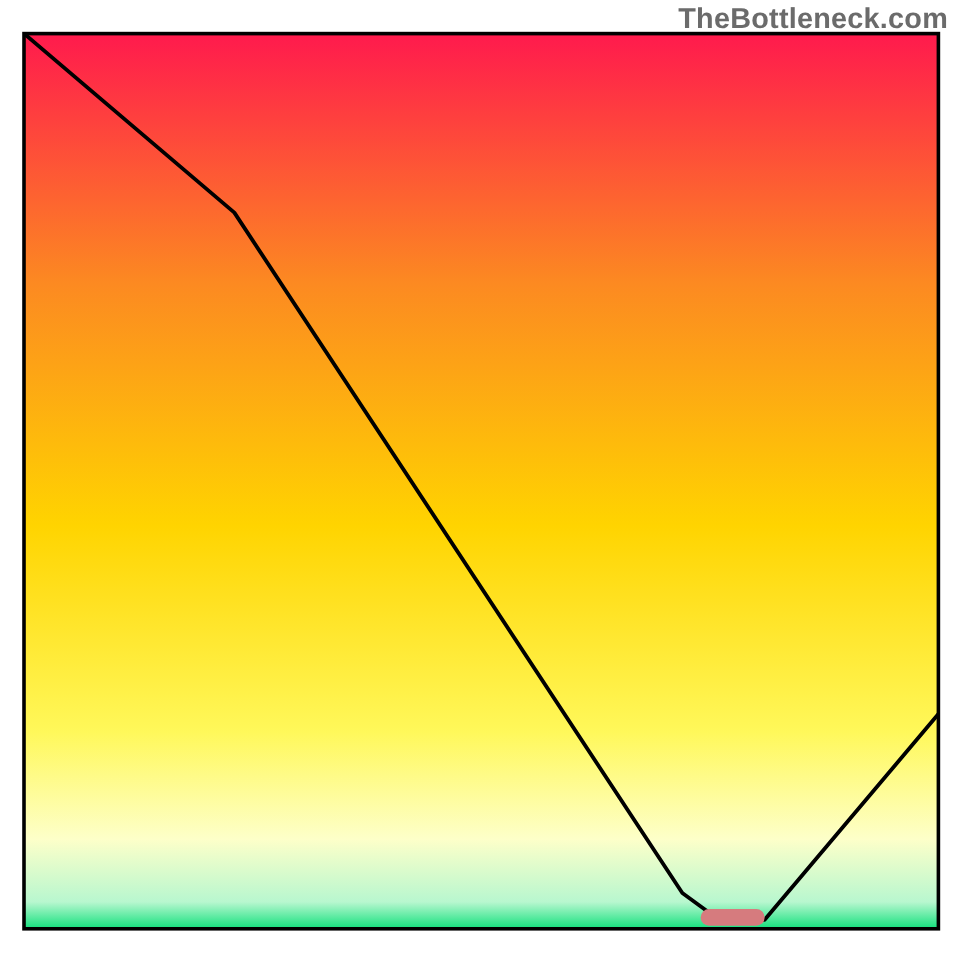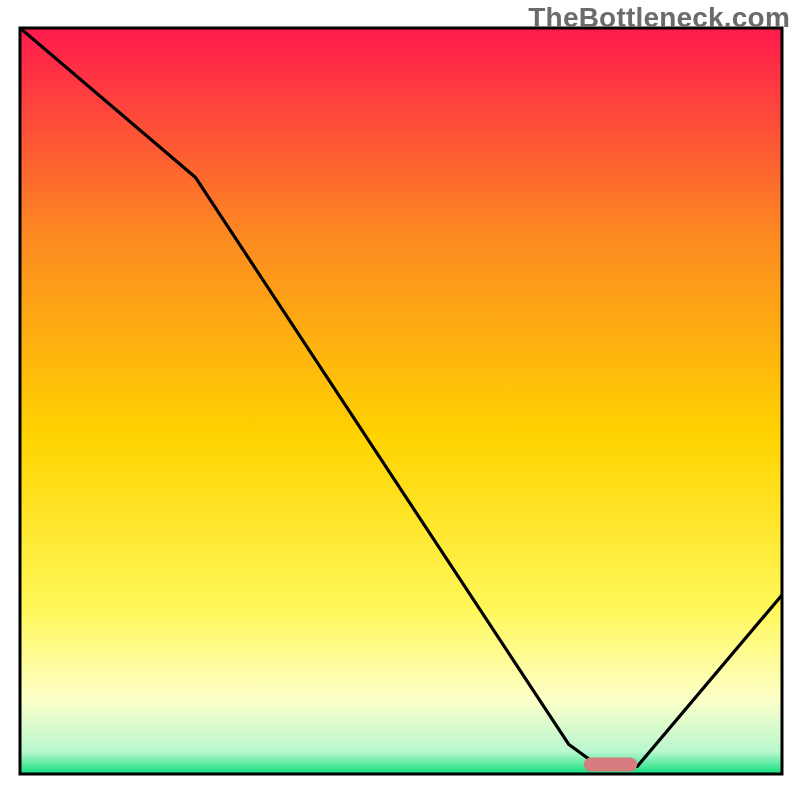--- a/index.html
+++ b/index.html
@@ -13,21 +13,21 @@
   .stage {
     position: relative;
     width: 800px;
     height: 800px;
     overflow: hidden;
   }
   .watermark {
     position: absolute;
     top: 2px;
     right: 10px;
-    font-size: 28px;
+    font-size: 24px;
     font-weight: 600;
     color: #6b6b6b;
     letter-spacing: 0.2px;
     z-index: 10;
     user-select: none;
   }
   svg {
     position: absolute;
     top: 0;
     left: 0;

